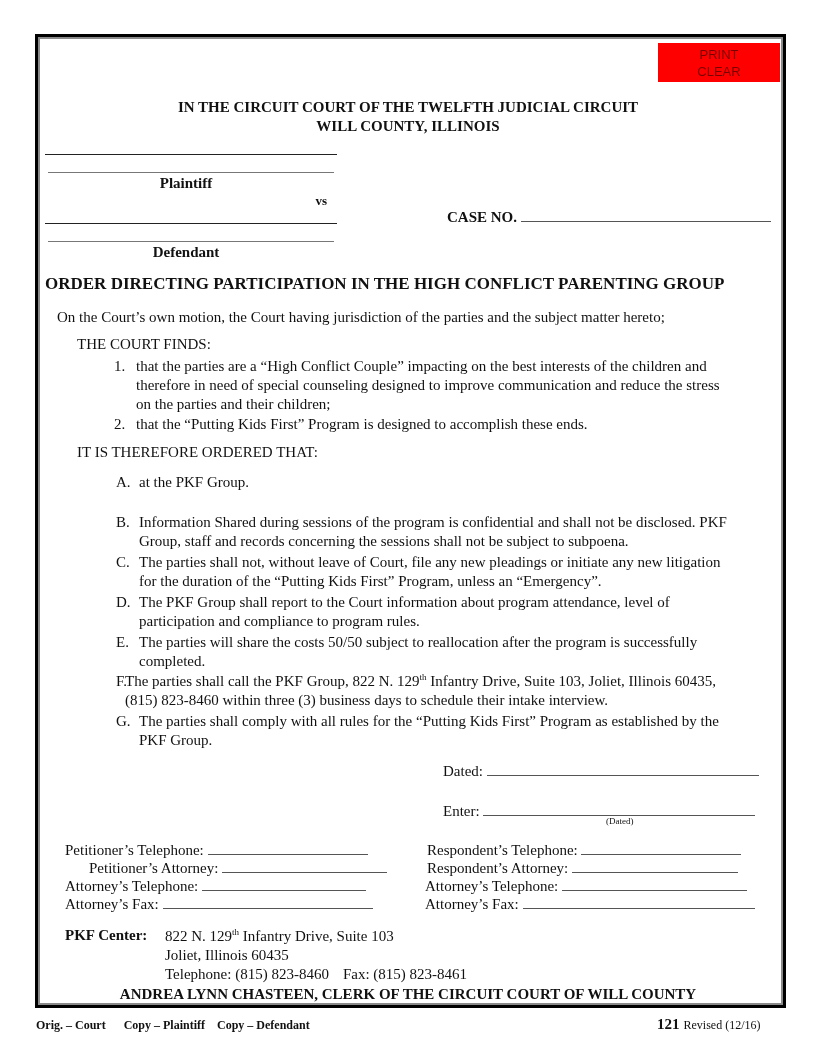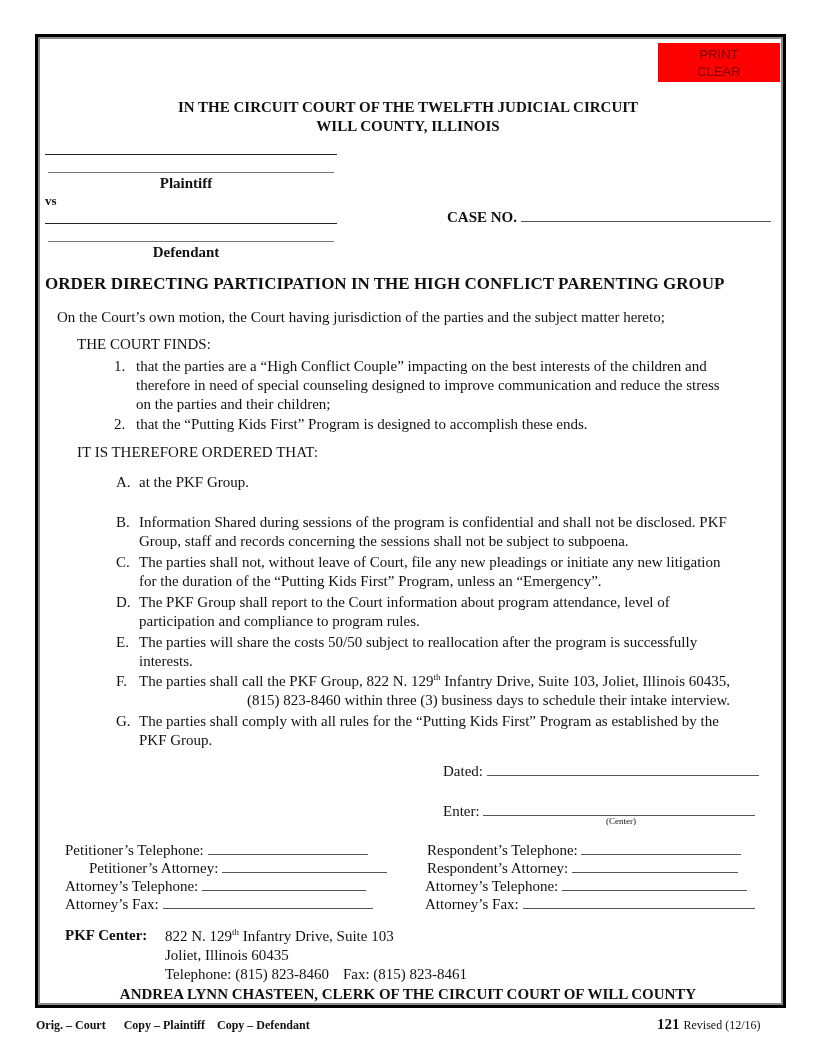--- a/index.html
+++ b/index.html
@@ -37,21 +37,21 @@
 <button class="btn" style="top:43px;">PRINT</button>
 <button class="btn" style="top:60px;">CLEAR</button>
 
 <div class="abs court" style="top:99px;">IN THE CIRCUIT COURT OF THE TWELFTH JUDICIAL CIRCUIT</div>
 <div class="abs court" style="top:118px;">WILL COUNTY, ILLINOIS</div>
 
 <div class="line" style="left:45px; top:154px; width:292px; border-top-color:#222;"></div>
 <div class="abs" style="left:45px; top:155px; width:292px; height:16px;"></div>
 <div class="line gray" style="left:48px; top:172px; width:286px;"></div>
 <div class="abs lbl-b" style="left:45px; top:175px; width:282px;">Plaintiff</div>
-<div class="abs" style="left:45px; top:193px; width:282px; text-align:left; font-size:13px; font-weight:bold;">vs</div>
+<div class="abs" style="left:45px; top:193px; width:282px; text-align:right; font-size:13px; font-weight:bold;">vs</div>
 
 <div class="line" style="left:45px; top:223px; width:292px;"></div>
 <div class="abs" style="left:45px; top:224px; width:292px; height:16px;"></div>
 <div class="line gray" style="left:48px; top:241px; width:286px;"></div>
 <div class="abs lbl-b" style="left:45px; top:244px; width:282px;">Defendant</div>
 
 <div class="abs" style="left:447px; top:209px; font-size:15px; font-weight:bold; white-space:nowrap;">
   <span>CASE NO.</span>
   <span class="blank" style="width:250px;"></span>
 </div>
@@ -103,47 +103,47 @@
   <span class="num">D.</span>
   <div class="body" style="left:23px; white-space:nowrap;">
     <div>The PKF Group shall report to the Court information about program attendance, level of</div>
     <div>participation and compliance to program rules.</div>
   </div>
 </div>
 <div class="item" style="left:116px; top:633px;">
   <span class="num">E.</span>
   <div class="body" style="left:23px; white-space:nowrap;">
     <div>The parties will share the costs 50/50 subject to reallocation after the program is successfully</div>
-    <div>interests.</div>
+    <div>completed.</div>
   </div>
 </div>
 <div class="item" style="left:116px; top:672px;">
   <span class="num">F.</span>
-  <div class="body" style="left:23px; white-space:nowrap;text-align:right;">
+  <div class="body" style="left:9px; white-space:nowrap;">
     <div><span>The parties shall call the PKF Group, 822 N. 129</span><sup>th</sup><span> Infantry Drive, Suite 103, Joliet, Illinois 60435,</span></div>
     <div>(815) 823-8460 within three (3) business days to schedule their intake interview.</div>
   </div>
 </div>
 <div class="item" style="left:116px; top:712px;">
   <span class="num">G.</span>
   <div class="body" style="left:23px; white-space:nowrap;">
     <div>The parties shall comply with all rules for the “Putting Kids First” Program as established by the</div>
     <div>PKF Group.</div>
   </div>
 </div>
 
 <div class="field-row" style="left:443px; top:762px;">
   <span>Dated:</span>
   <span class="blank" style="width:272px;"></span>
 </div>
 <div class="field-row" style="left:443px; top:802px;">
   <span>Enter:</span>
   <span class="blank" style="width:272px;"></span>
 </div>
-<div class="abs" style="left:606px; top:816px; font-size:9px;">(Center)</div>
+<div class="abs" style="left:606px; top:816px; font-size:9px;">(Dated)</div>
 
 <div class="field-row" style="left:65px; top:841px;">
   <span>Petitioner’s Telephone:</span>
   <span class="blank" style="width:160px;"></span>
 </div>
 <div class="field-row" style="left:65px; top:859px;margin-left:24px;">
   <span>Petitioner’s Attorney:</span>
   <span class="blank" style="width:165px;"></span>
 </div>
 <div class="field-row" style="left:65px; top:877px;">

